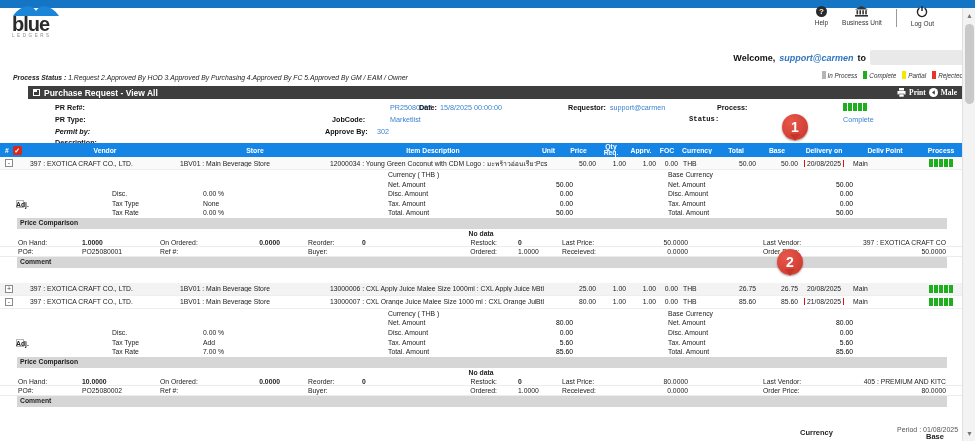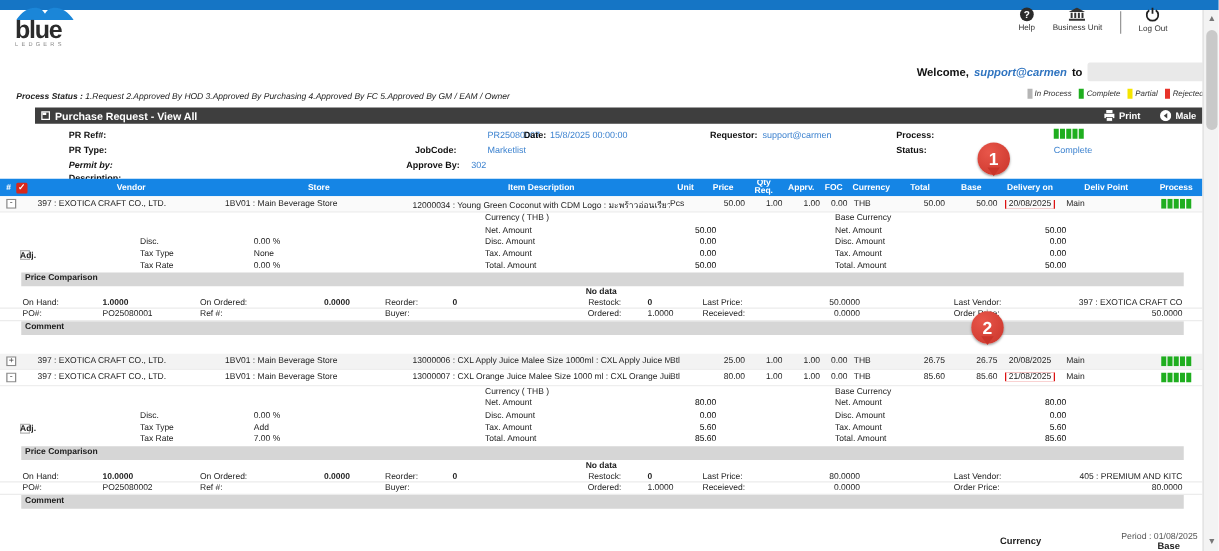--- a/index.html
+++ b/index.html
@@ -36,21 +36,21 @@
   .lg-sq { width:4px; height:8px; display:inline-block; }
   .lg-inprocess { background:#b5b5b5; }
   .lg-complete  { background:#1fae1f; }
   .lg-partial   { background:#f5e500; }
   .lg-rejected  { background:#e8332a; }
 
   
   .titlebar { position:absolute; top:86px; left:28px; width:934px; height:13px; background:#3e3e3e; color:#fff; display:flex; align-items:center; font-size:8.5px; font-weight:bold; padding:0 5px; }
   .tb-icon { width:7px; height:7px; border:1.2px solid #fff; margin-right:4px; position:relative; }
   .tb-icon:before { content:''; position:absolute; top:0; left:0; width:3px; height:2px; background:#fff; }
-  .tb-right { margin-left:auto; display:flex; gap:16px; align-items:flex-end; font-weight:bold; }
+  .tb-right { margin-left:auto; display:flex; gap:3px; align-items:flex-end; font-weight:bold;font-family:Liberation Serif, serif; }
   .tb-btn { display:flex; align-items:center; gap:3px; cursor:pointer; font-size:7.5px; }
 
   
   .info { position:absolute; top:99px; left:0; width:962px; height:53px; font-size:7.2px; }
   .info span { position:absolute; white-space:nowrap; }
   .ilabel { font-weight:bold; color:#111; }
   .ival { color:#3c82cf; }
   .bars { display:inline-flex; gap:1.5px; }
   .bars i { width:3.5px; height:8px; background:#1fae1f; }
 
@@ -219,21 +219,21 @@
         <i></i>
         <i></i>
         <i></i>
         <i></i>
         <i></i>
       </span>
 
     <span class="ilabel" style="left:55px; top:16px;">PR Type:</span>
     <span class="ival" style="left:390px; top:16px;">Marketlist</span>
     <span class="ilabel" style="left:332px; top:16px;">JobCode:</span>
-    <span class="ilabel" style="left:717px; top:16px;">Status:</span>
+    <span class="ilabel" style="left:689px; top:16px;font-family:Liberation Mono, monospace;">Status:</span>
     <span class="ival" style="left:843px; top:16px;">Complete</span>
 
     <span class="ilabel" style="left:55px; top:28px;font-style:italic;">Permit by:</span>
     <span class="ilabel" style="left:325px; top:28px;">Approve By:</span>
     <span class="ival" style="left:377px; top:28px;">302</span>
 
     <span class="ilabel" style="left:55px; top:39px;">Description:</span>
   </div>
 
   <div class="grid">

